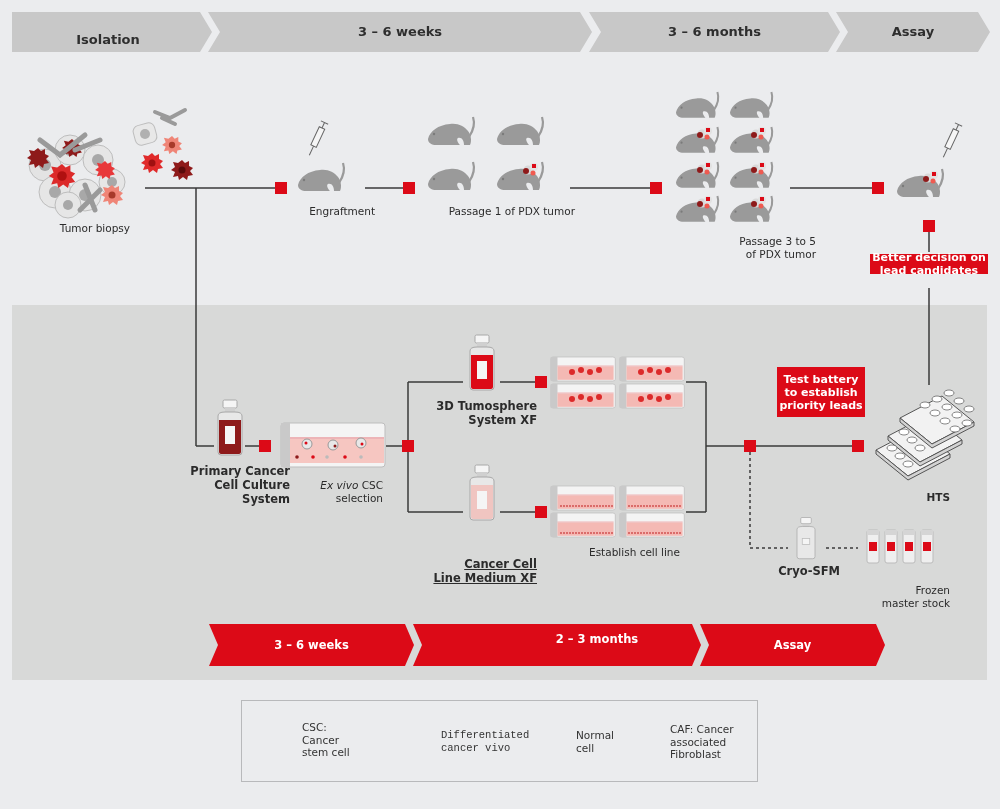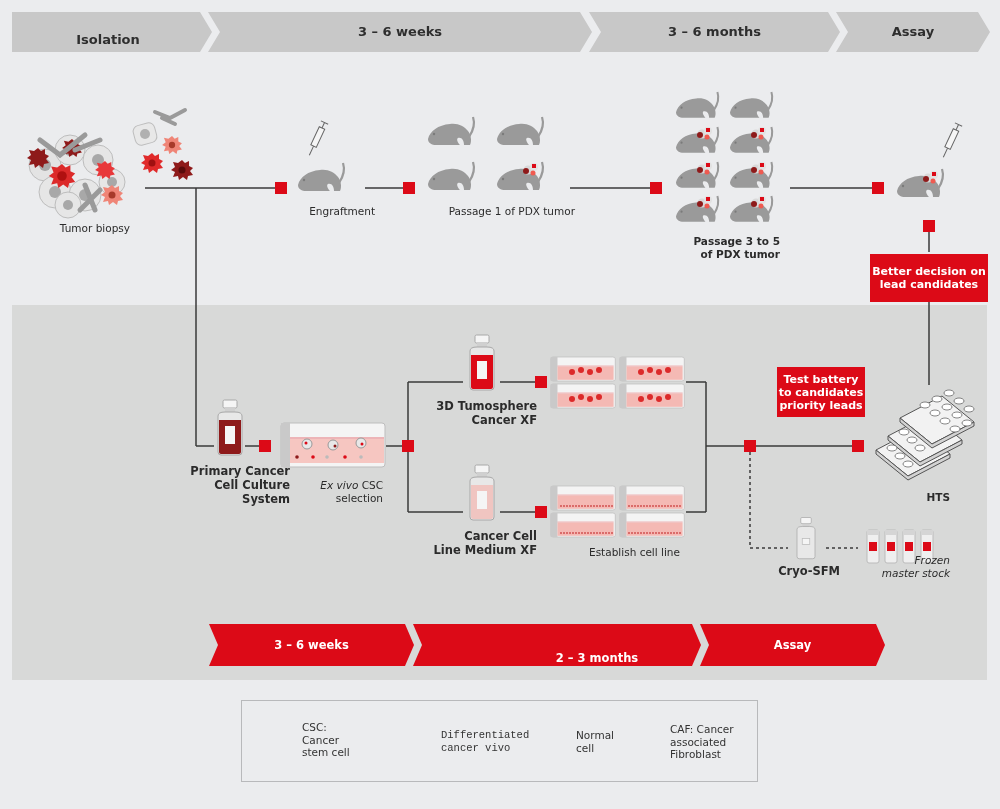--- a/index.html
+++ b/index.html
@@ -452,68 +452,68 @@
 </svg>
 
 <div class="chev-text" style="left:12px;top:32px;width:192px;">Isolation</div>
 <div class="chev-text" style="left:220px;top:24px;width:360px;">3 – 6 weeks</div>
 <div class="chev-text" style="left:601px;top:24px;width:227px;">3 – 6 months</div>
 <div class="chev-text" style="left:848px;top:24px;width:130px;">Assay</div>
 
 <div class="lbl" style="left:20px;top:222px;width:110px;">Tumor biopsy</div>
 <div class="lbl" style="left:275px;top:205px;width:100px;">Engraftment</div>
 <div class="lbl" style="left:415px;top:205px;width:160px;">Passage 1 of PDX tumor</div>
-<div class="lbl" style="left:660px;top:235px;width:120px;font-weight:bold;">
+<div class="lbl" style="left:696px;top:235px;width:120px;">
   <div>Passage 3 to 5</div>
   <div>of PDX tumor</div>
 </div>
 
-<div class="redbox" style="left:870px;top:254px;width:118px;height:48px;">
+<div class="redbox" style="left:870px;top:254px;width:118px;height:20px;">
   <div>
     <div>Better decision on</div>
     <div>lead candidates</div>
   </div>
 </div>
 
 <div class="lbl bold" style="left:170px;top:464px;width:120px;">
   <div>Primary Cancer</div>
   <div>Cell Culture</div>
   <div>System</div>
 </div>
 <div class="lbl" style="left:283px;top:479px;width:100px;">
   <div><em>Ex vivo</em><span> CSC</span></div>
   <div>selection</div>
 </div>
 <div class="lbl bold" style="left:427px;top:399px;width:110px;">
   <div>3D Tumosphere</div>
-  <div>Cancer XF</div>
-</div>
-<div class="lbl bold" style="left:427px;top:529px;width:110px;">
+  <div>System XF</div>
+</div>
+<div class="lbl bold" style="left:427px;top:557px;width:110px;text-decoration:underline;">
   <div>Cancer Cell</div>
   <div>Line Medium XF</div>
 </div>
 <div class="lbl" style="left:560px;top:546px;width:120px;">Establish cell line</div>
 
 <div class="redbox" style="left:763px;top:367px;width:88px;height:50px;margin-left:14px;">
   <div>
     <div>Test battery</div>
-    <div>to candidates</div>
+    <div>to establish</div>
     <div>priority leads</div>
   </div>
 </div>
 
 <div class="lbl bold" style="left:900px;top:490px;width:50px;font-size:10.5px;">HTS</div>
 <div class="lbl bold" style="left:770px;top:564px;width:70px;">Cryo-SFM</div>
-<div class="lbl" style="left:860px;top:554px;width:90px;font-style:italic;">
+<div class="lbl" style="left:860px;top:584px;width:90px;">
   <div>Frozen</div>
   <div>master stock</div>
 </div>
 
 <div class="chev-text red" style="left:218px;top:637px;width:187px;">3 – 6 weeks</div>
-<div class="chev-text red" style="left:422px;top:650px;width:270px;padding-left:40px;">2 – 3 months</div>
+<div class="chev-text red" style="left:422px;top:631px;width:270px;padding-left:40px;">2 – 3 months</div>
 <div class="chev-text red" style="left:709px;top:637px;width:167px;">Assay</div>
 
 <div class="legend-box"></div>
 <div class="legend-text" style="left:302px;top:721px;">
   <div>CSC:</div>
   <div>Cancer</div>
   <div>stem cell</div>
 </div>
 <div class="legend-text" style="left:441px;top:729px;font-family:Liberation Mono, monospace;">
   <div>Differentiated</div>

